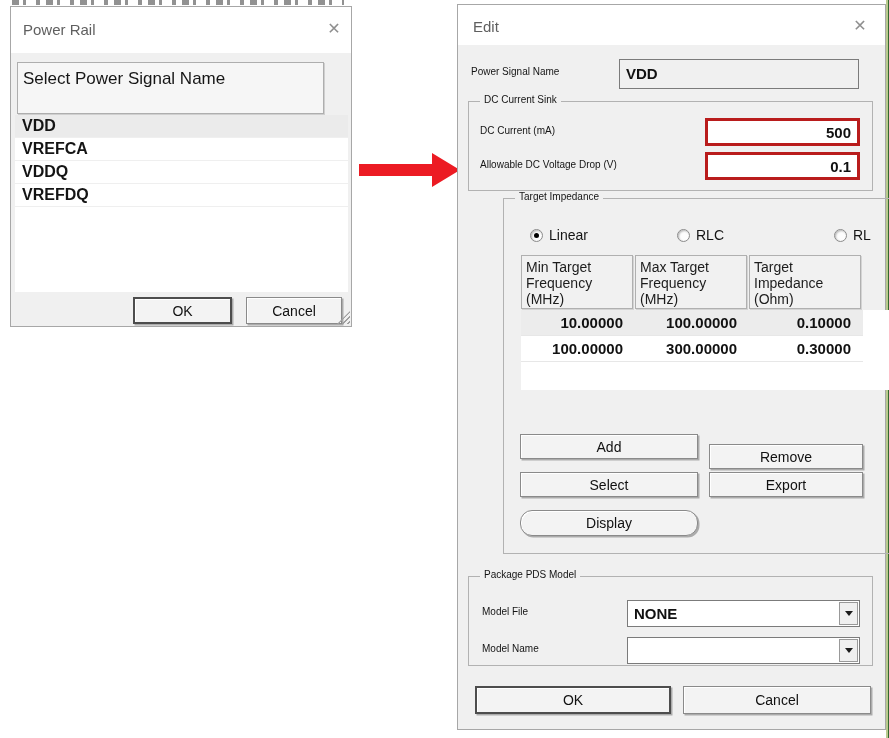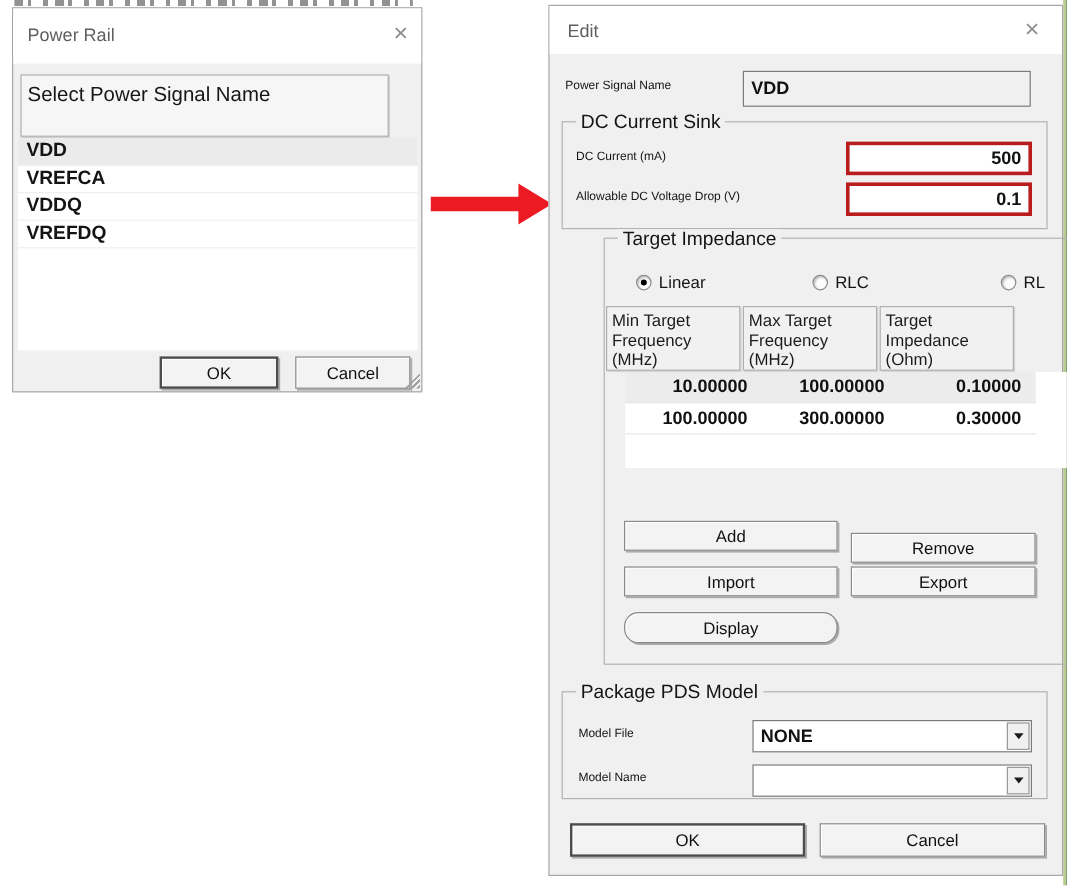--- a/index.html
+++ b/index.html
@@ -61,21 +61,21 @@
 
   .psn-row { position:absolute; left:13px; top:54px; width:401px; height:30px; }
   .psn-row .field-label { position:absolute; left:0; top:7px; }
   .readonly-field { position:absolute; left:148px; top:0; width:240px; height:30px;
     background:#f0f0f0; border:1px solid #7b7b7b; font-size:15px; font-weight:600;
     color:#111; padding:0 6px; line-height:28px;
     font-family:"Liberation Sans", sans-serif; }
 
   .groupbox { position:absolute; border:1px solid #b2b2b2; }
   .group-label { position:absolute; top:-8px; left:11px; background:#f0f0f0;
-    padding:0 4px; font-size:16px; color:#141414; }
+    padding:0 4px; font-size:10px; color:#141414; }
 
   #grp-dc { left:10px; top:96px; width:405px; height:90px; }
   .num-input { position:absolute; left:236px; width:155px; height:28px;
     background:#ffffff; border:3px solid #b91c1c; text-align:right; font-size:15px;
     font-weight:600; color:#111; padding:0 6px;
     font-family:"Liberation Sans", sans-serif; }
   #dc-current-label { position:absolute; left:11px; top:23px; }
   #dc-current-input { top:16px; }
   #vdrop-label { position:absolute; left:11px; top:57px; }
   #vdrop-input { top:50px; }
@@ -85,21 +85,21 @@
   .radio-item { position:absolute; display:flex; align-items:center; }
   .radio-circle { width:13px; height:13px; border-radius:50%; background:#fdfdfd;
     border:1px solid #8b8b8b; box-shadow:inset 1px 1px 2px rgba(0,0,0,.28);
     position:relative; }
   .radio-dot { position:absolute; left:3px; top:3px; width:5px; height:5px;
     border-radius:50%; background:#000; display:none; }
   .radio-item[data-selected="true"] .radio-dot { display:block; }
   .radio-label { margin-left:6px; font-size:14px; color:#141414; }
   #radio-linear { left:26px; } #radio-rlc { left:173px; } #radio-rl { left:330px; }
 
-  .ti-headers { position:absolute; left:1px; top:56px; display:flex; gap:2px; }
+  .ti-headers { position:absolute; left:17px; top:56px; display:flex; gap:2px; }
   .ti-header-cell { width:112px; height:54px; background:#f1f1f1;
     border:1px solid #b0b0b0; box-shadow:1px 1px 0 #d4d4d4;
     font-size:14px; line-height:1.16; color:#1c1c1c; padding:3px 4px; }
   .ti-table { position:absolute; left:17px; top:111px; width:371px; height:80px;
     background:#ffffff; }
   .ti-row { display:flex; width:342px; height:26px; border-bottom:1px solid #e7e7e7; }
   .ti-row[data-selected="true"] { background:#ececec; }
   .ti-cell { width:114px; line-height:25px; text-align:right; padding-right:12px;
     font-size:15px; font-weight:600; color:#111; }
 
@@ -212,21 +212,21 @@
         </div>
         <div class="ti-row" data-selected="false">
           <div class="ti-cell">100.00000</div>
           <div class="ti-cell">300.00000</div>
           <div class="ti-cell">0.30000</div>
         </div>
       </div>
 
       <div class="btn ti-btn-add">Add</div>
       <div class="btn ti-btn-remove">Remove</div>
-      <div class="btn ti-btn-import">Import</div>
+      <div class="btn ti-btn-import">Select</div>
       <div class="btn ti-btn-export">Export</div>
       <div class="btn ti-btn-display">Display</div>
     </div>
 
     <div class="groupbox" id="grp-pds">
       <span class="group-label">Package PDS Model</span>
 
       <span class="field-label" id="model-file-label">Model File</span>
       <div class="combo" id="model-file-combo">
         <span class="combo-text">NONE</span>

